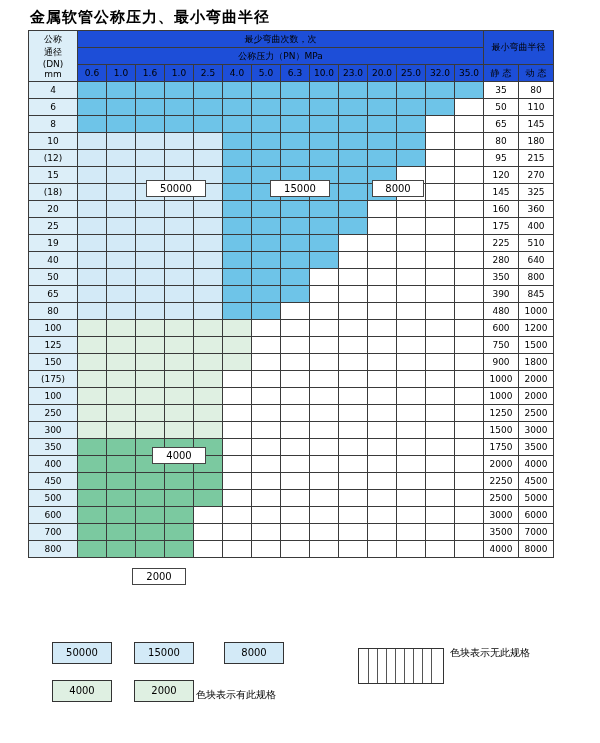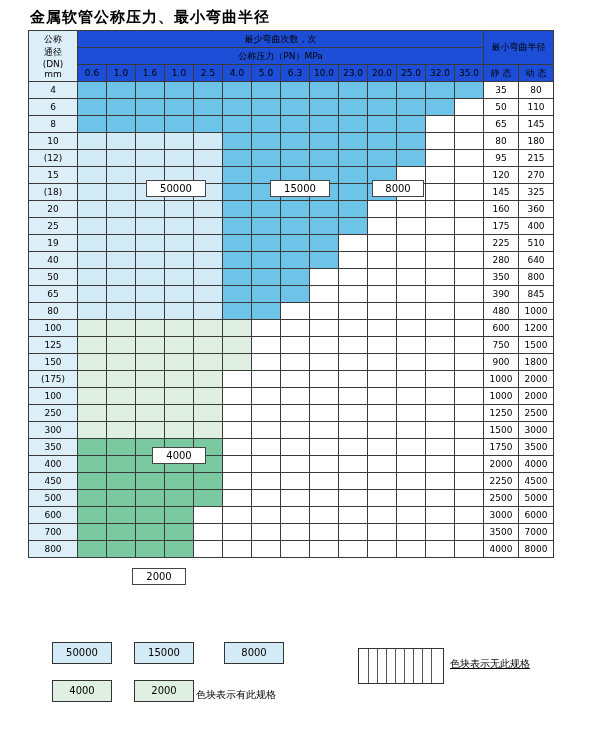--- a/index.html
+++ b/index.html
@@ -662,20 +662,20 @@
   <div class="striped">
     <i style="left:9px"></i>
       <i style="left:18px"></i>
       <i style="left:27px"></i>
       <i style="left:36px"></i>
     <i style="left:45px"></i>
       <i style="left:54px"></i>
       <i style="left:63px"></i>
       <i style="left:72px"></i>
   </div>
-  <div class="lgtext" style="left:450px;top:25px;text-decoration:underline;">色块表示无此规格</div>
+  <div class="lgtext" style="left:450px;top:14px;">色块表示无此规格</div>
   <div class="lgtext" style="left:196px;top:56px;">色块表示有此规格</div>
 <div class="lgbox" style="left: 52px; top: 10px; background: rgb(211, 234, 247);">50000</div>
     <div class="lgbox" style="left: 134px; top: 10px; background: rgb(211, 234, 247);">15000</div>
     <div class="lgbox" style="left: 224px; top: 10px; background: rgb(211, 234, 247);">8000</div>
     <div class="lgbox" style="left: 52px; top: 48px; background: rgb(223, 240, 226);">4000</div>
     <div class="lgbox" style="left: 134px; top: 48px; background: rgb(223, 240, 226);">2000</div>
   </div>
 
 </body></html>

